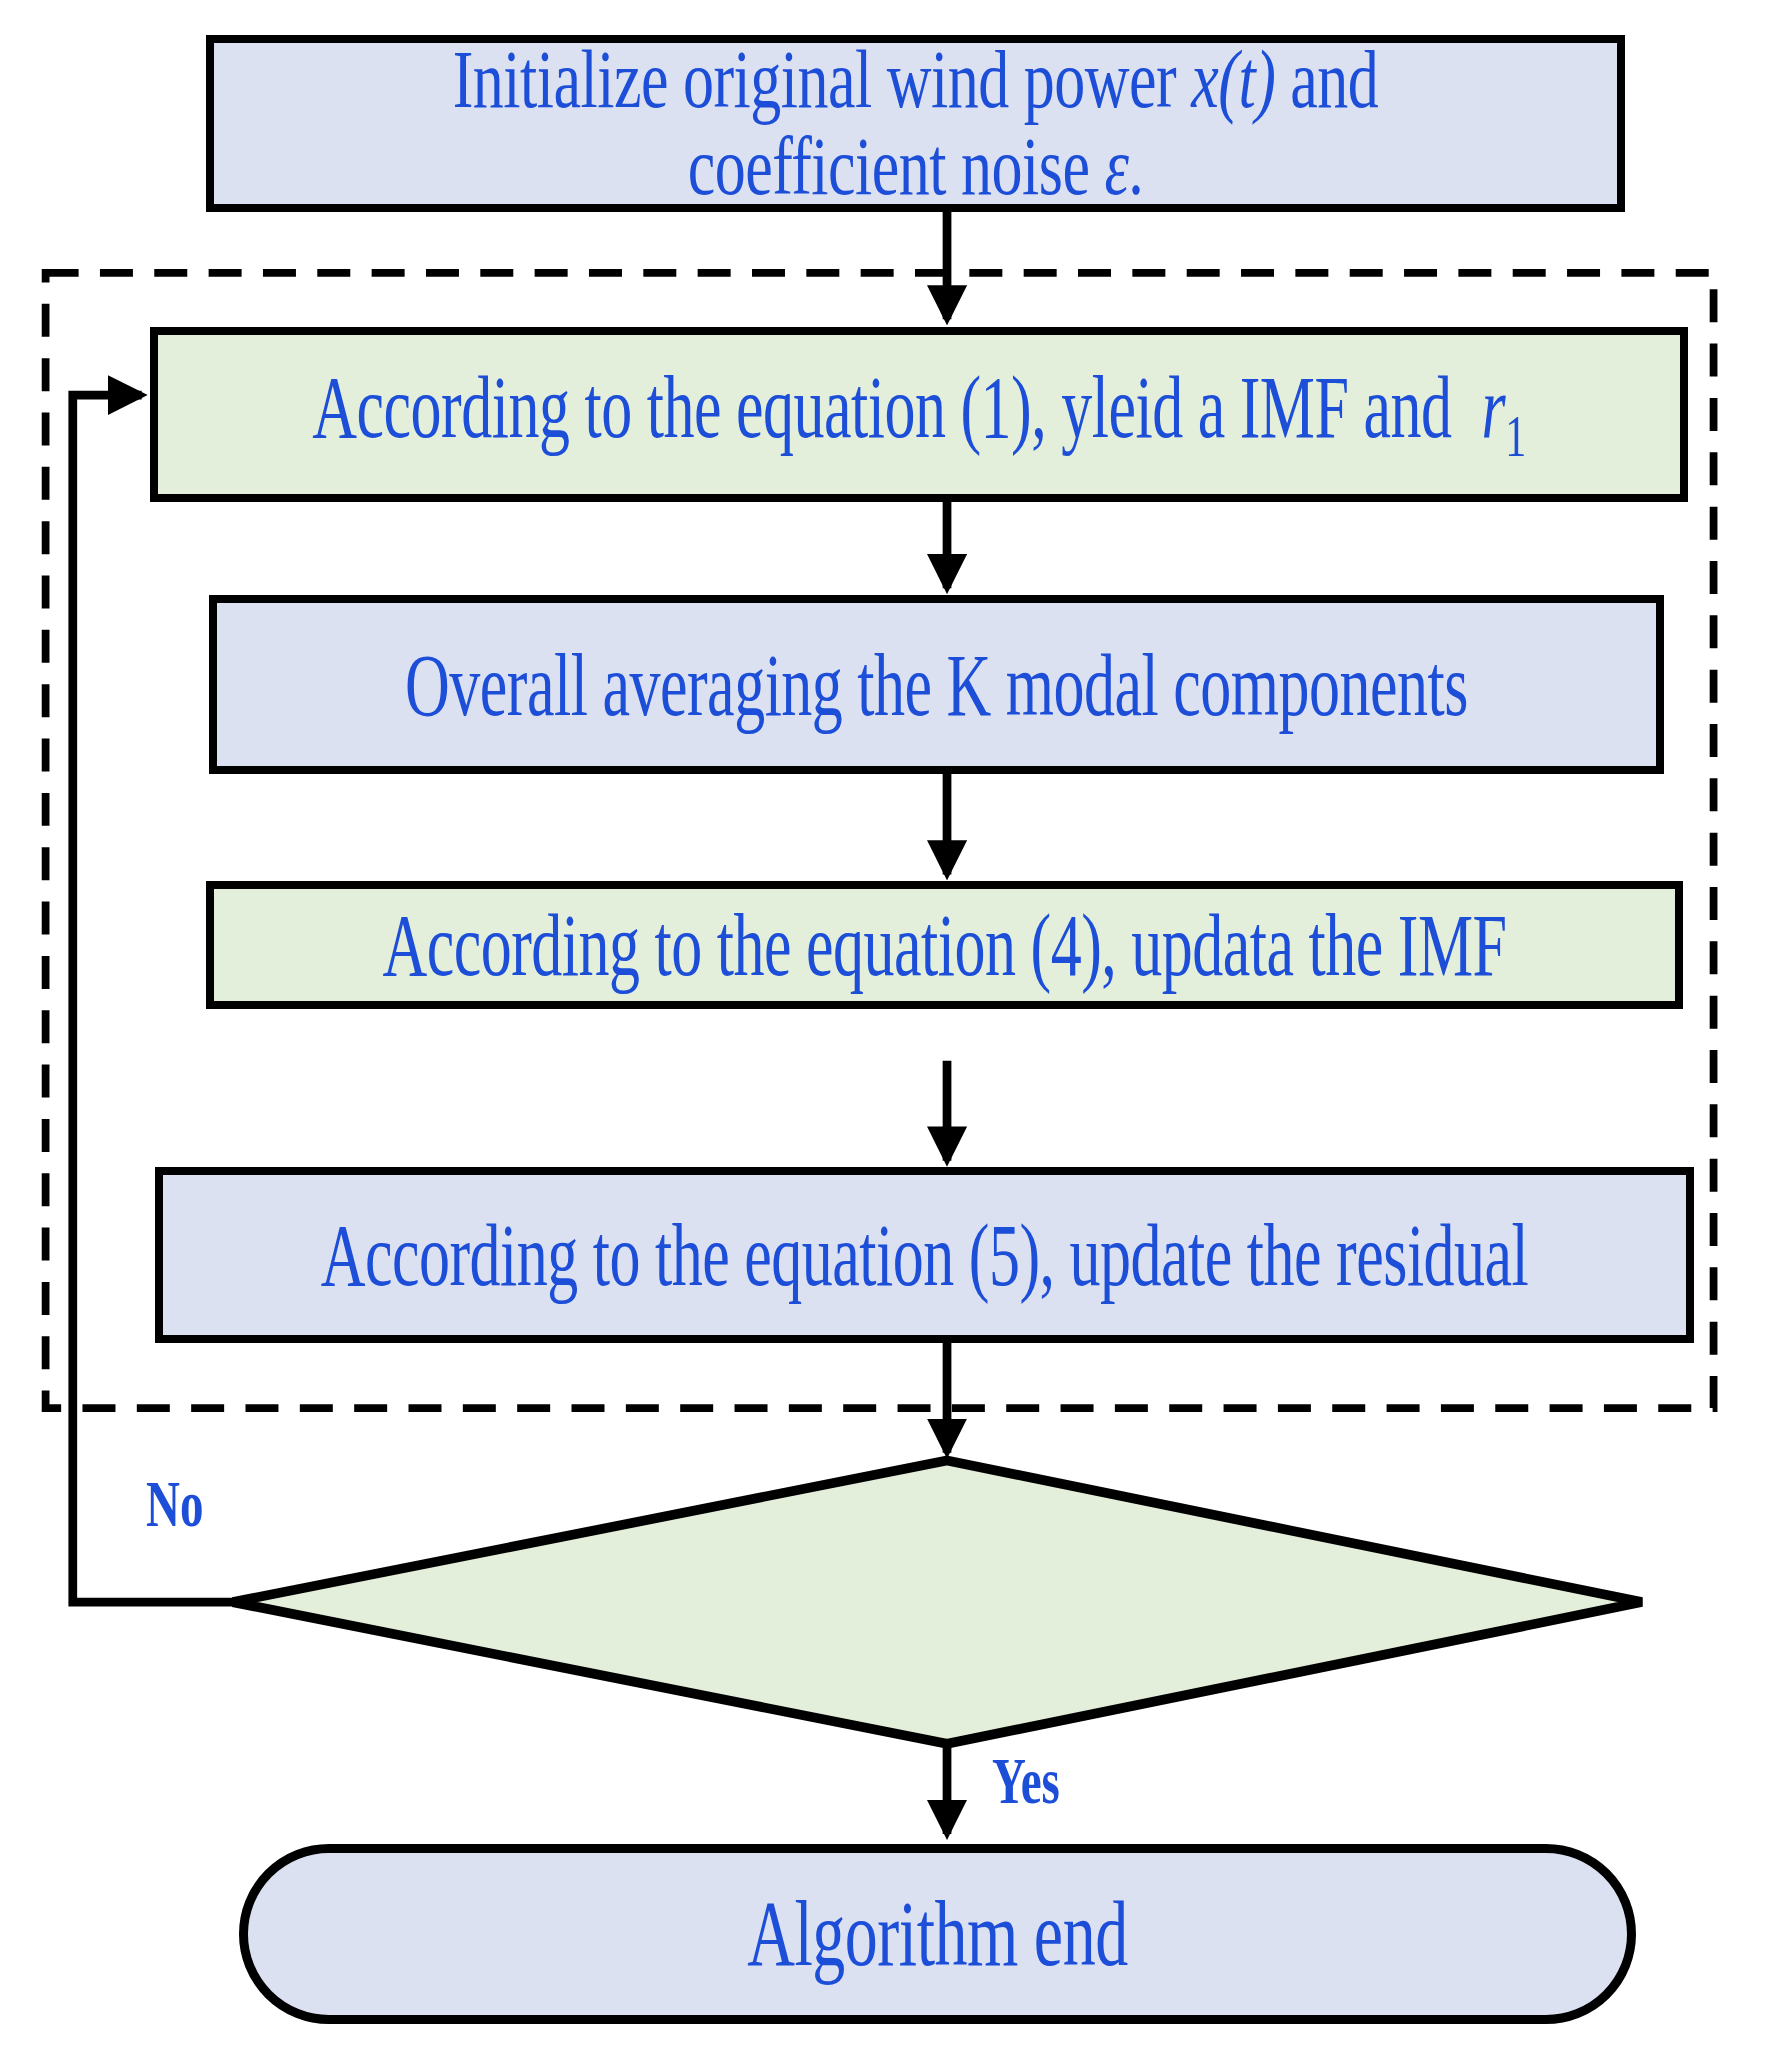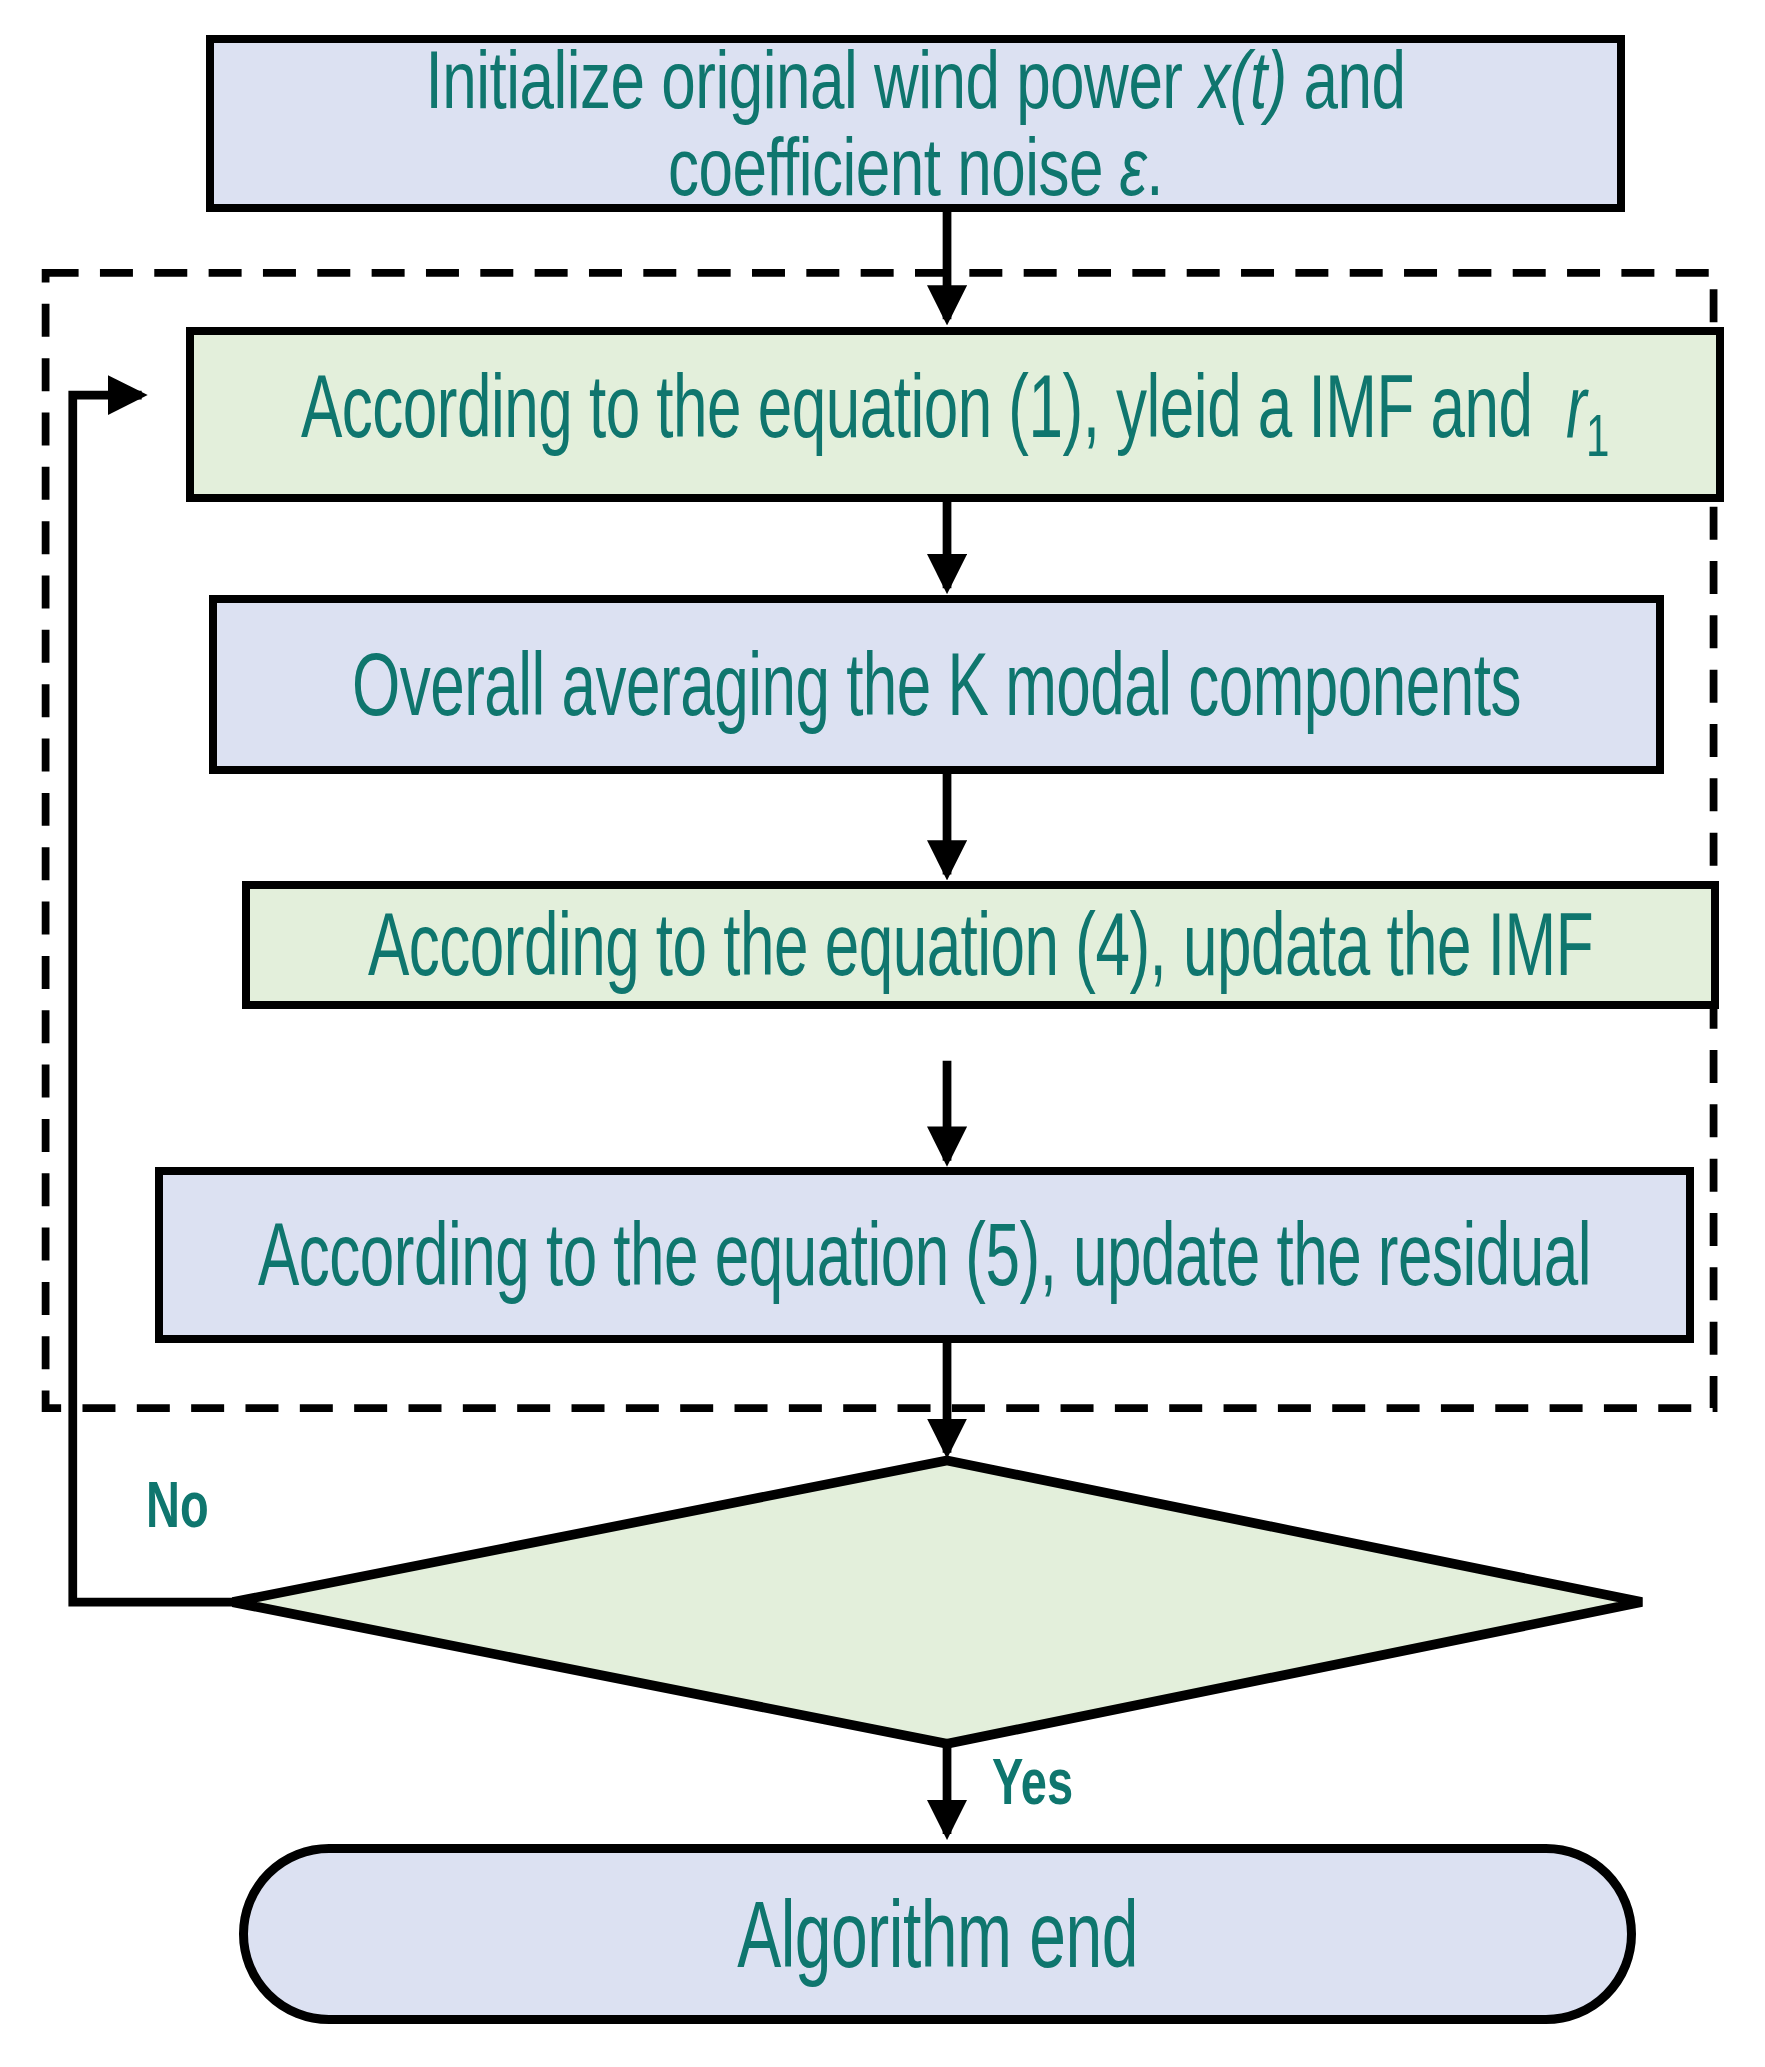--- a/index.html
+++ b/index.html
@@ -8,35 +8,35 @@
     --line: #000000;
     --bg: #ffffff;
   }
   * { box-sizing: border-box; }
   html, body { margin: 0; padding: 0; background: var(--bg); }
   #canvas {
     position: relative;
     width: 1765px;
     height: 2068px;
     background: var(--bg);
-    font-family: Liberation Sans, sans-serif;
-    color: #0f766e;
+    font-family: Liberation Serif, serif;
+    color: #1d4ed8;
     overflow: hidden;
   }
   #wires { position: absolute; left: 0; top: 0; width: 1765px; height: 2068px; }
   .node {
     position: absolute;
     display: flex;
     align-items: center;
     justify-content: center;
     text-align: center;
     border: 8.7px solid var(--line);
   }
   .blue  { background: var(--box-blue); }
-  .green { background: var(--box-green); margin-left: 36px; }
+  .green { background: var(--box-green); }
   .txt {
     transform: scaleY(1.42);
     letter-spacing: -0.5px;
     line-height: 1.0;
     white-space: nowrap;
   }
   .txt span, .txt i, .txt sub { white-space: pre; }
   .node-init   { left: 206px;  top: 35px;   width: 1419px; height: 177px; }
   .node-init .txt { font-size: 60px; line-height: 1.06; transform: scaleY(1.32); white-space: normal; }
   .node-step1  { left: 150px;  top: 327px;  width: 1538px; height: 175px; }

